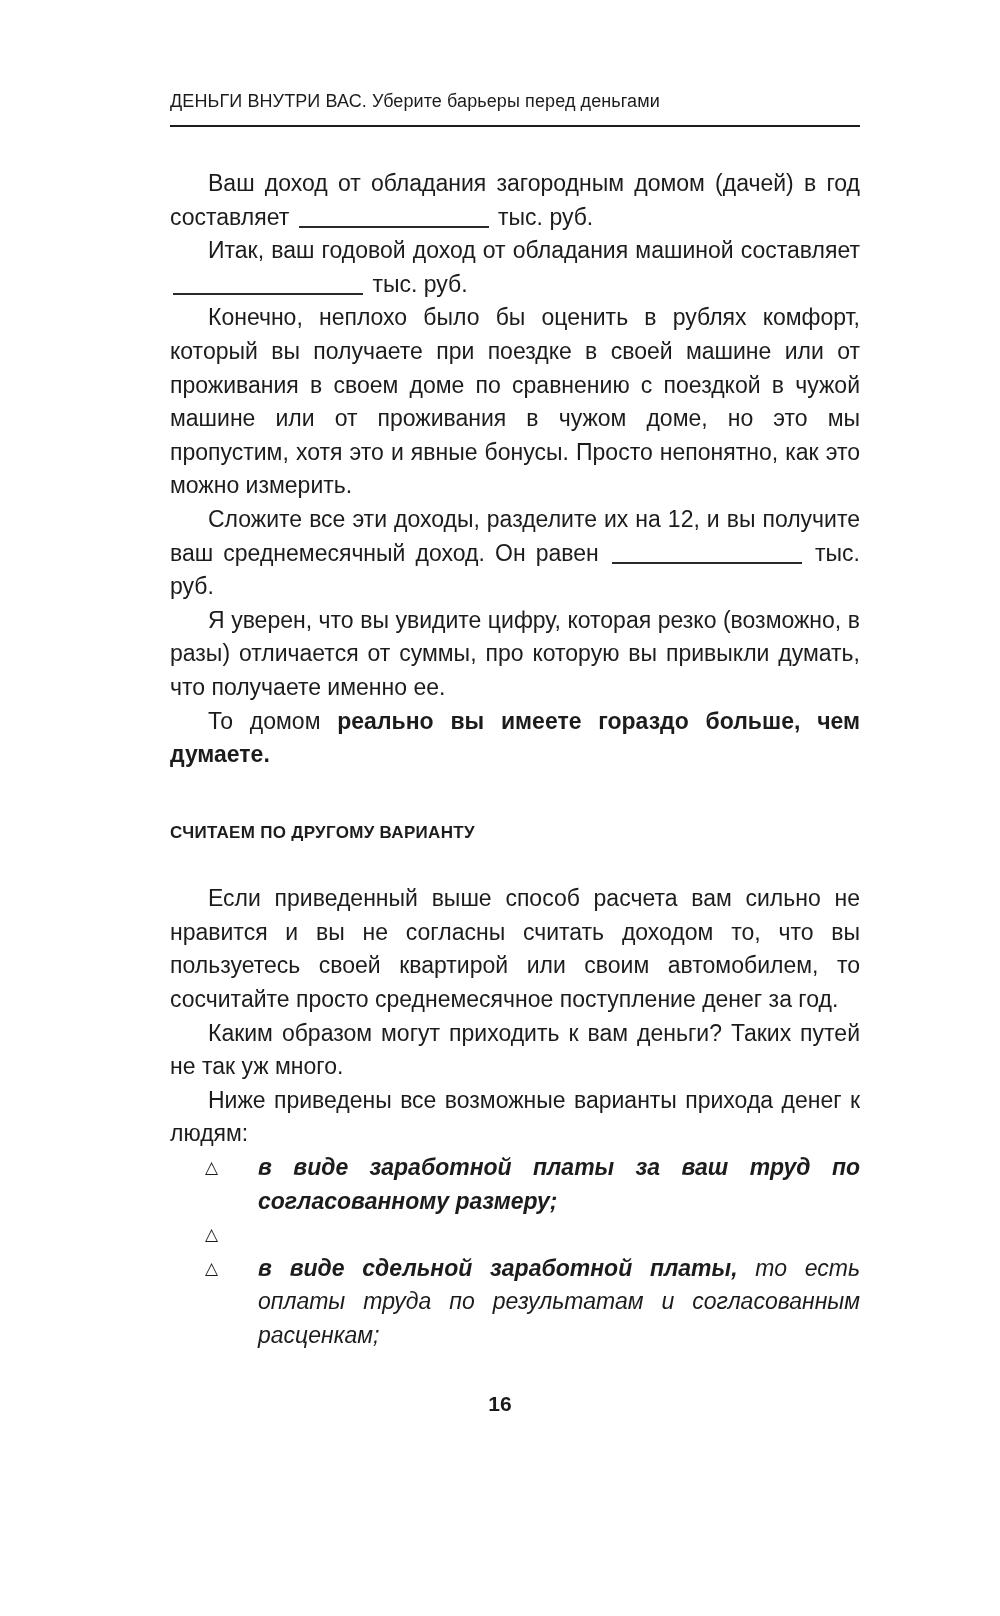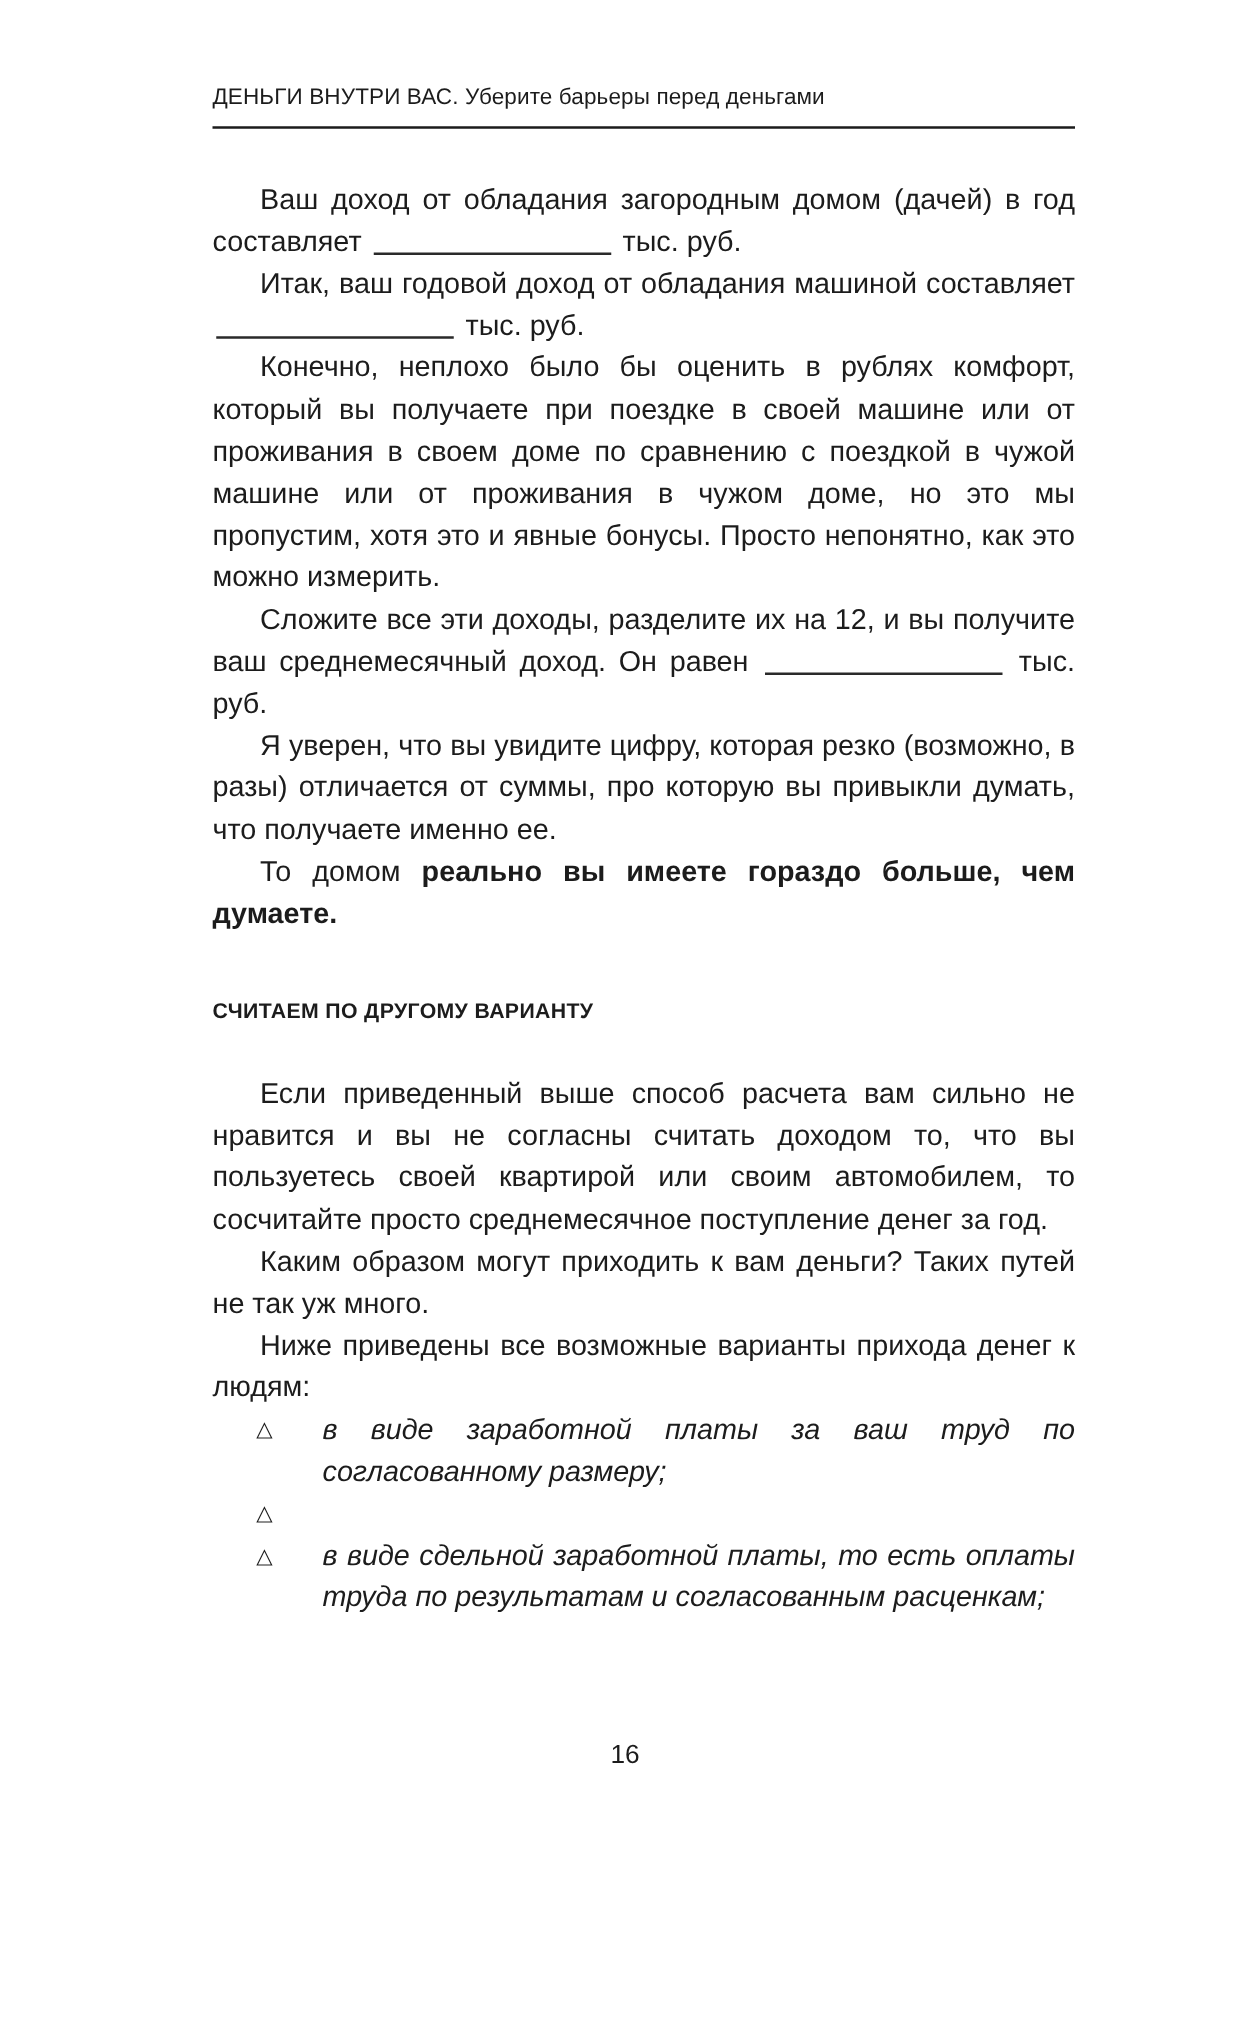--- a/index.html
+++ b/index.html
@@ -8,21 +8,21 @@
     width: 1000px;
     height: 1616px;
     background: #ffffff;
     color: #1c1c1c;
     font-family: "Liberation Sans", "DejaVu Sans", sans-serif;
   }
   .page {
     position: relative;
     width: 1000px;
     height: 1616px;
-    padding: 66px 140px 0 170px;
+    padding: 90px 140px 0 170px;
     background: #ffffff;
   }
   .running-header {
     font-size: 18px;
     line-height: 22px;
     color: #1c1c1c;
     letter-spacing: 0.1px;
   }
   .header-rule {
     height: 2px;
@@ -62,30 +62,31 @@
     width: 53px;
     margin-left: 35px;
     font-size: 17px;
     line-height: 33.6px;
     color: #1c1c1c;
   }
   .li-text {
     flex: 1;
     text-align: justify;
   }
-  .bi { font-weight: 400; font-style: italic; }
+  .bi { font-weight: 700; font-style: italic; }
   .it { font-style: italic; }
   .page-number {
     position: absolute;
     left: 0;
     right: 0;
     top: 1392px;
     text-align: center;
     font-size: 21px;
     color: #1c1c1c;
+    font-weight: bold;
   }
 </style>
 </head>
 <body>
 
 <div class="page">
 
   <header>
     <div class="running-header">ДЕНЬГИ ВНУТРИ ВАС. Уберите барьеры перед деньгами</div>
     <div class="header-rule"></div>

